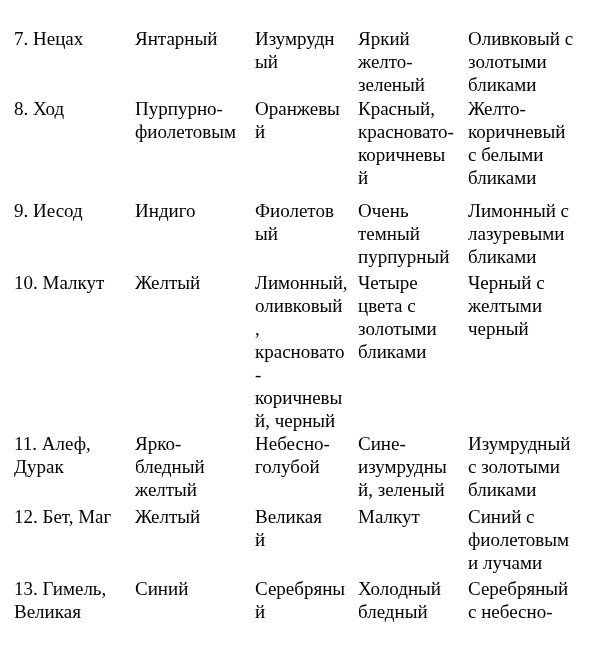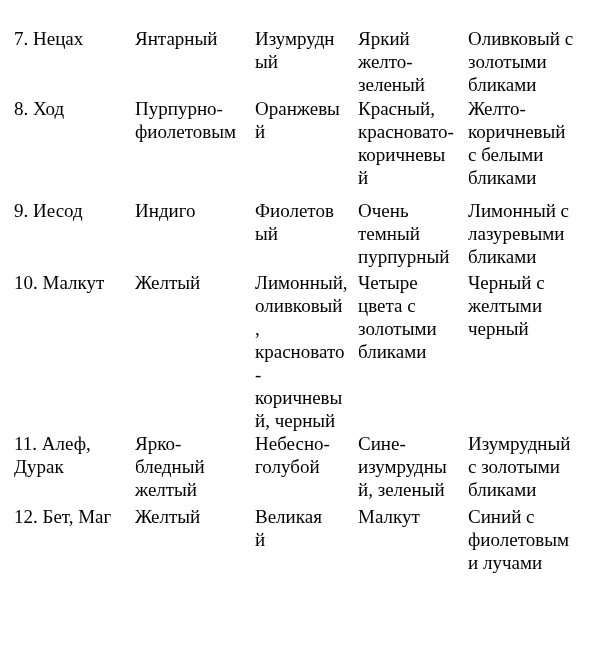--- a/index.html
+++ b/index.html
@@ -136,15 +136,26 @@
       <tr class="r5">
         <td>12. Бет, Маг</td>
         <td>Желтый</td>
         <td>Великая
 й</td>
         <td>Малкут</td>
         <td>Синий с
 фиолетовым
 и лучами</td>
       </tr>
+      <tr class="r6">
+        <td>13. Гимель,
+Великая</td>
+        <td>Синий</td>
+        <td>Серебряны
+й</td>
+        <td>Холодный
+бледный</td>
+        <td>Серебряный
+с небесно-</td>
+      </tr>
     </tbody>
   </table>
 </div>
 
 </body></html>

